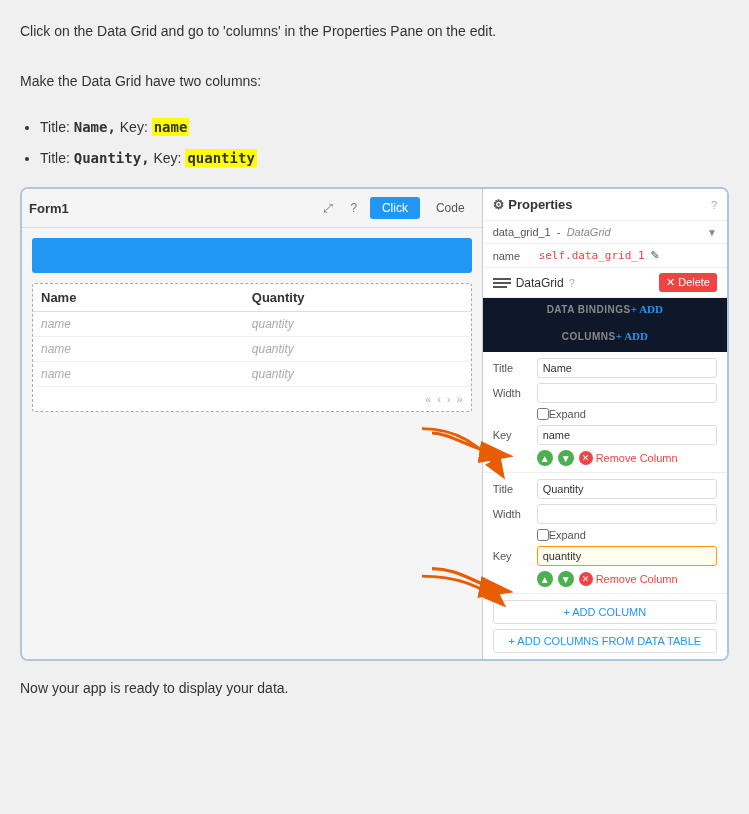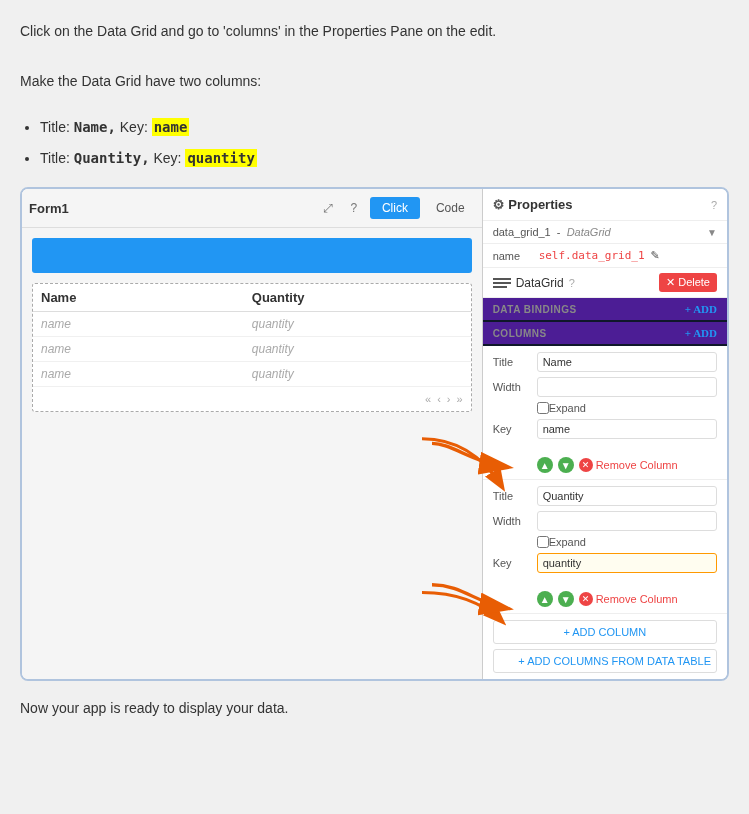--- a/index.html
+++ b/index.html
@@ -245,24 +245,24 @@
       color: white;
       border: none;
       padding: 3px 7px;
       border-radius: 3px;
       cursor: pointer;
       font-size: 11px;
     }
     .section-header {
       display: flex;
       align-items: center;
-      justify-content: space-between;
+      justify-content: center;
       padding: 5px 10px;
-      background: #4c1d95;
-      border-bottom: 2px solid #0f172a;
+      background: #0f172a;
+      border-bottom: 5px solid #0f172a;
     }
     .section-label {
       font-size: 10px;
       font-weight: bold;
       color: #888;
       letter-spacing: 0.5px;
     }
     .add-btn {
       background: none;
       border: none;
@@ -310,21 +310,21 @@
       width: 12px;
       height: 12px;
     }
     .expand-label {
       font-size: 11px;
       color: #555;
     }
     .key-row {
       display: flex;
       align-items: center;
-      margin-bottom: 18px;
+      margin-bottom: 5px;
     }
     .column-actions {
       display: flex;
       align-items: center;
       gap: 5px;
       padding-left: 44px;
     }
     .action-icon-green {
       width: 16px;
       height: 16px;
@@ -370,21 +370,21 @@
       border-radius: 3px;
       background: white;
       color: #2196f3;
       font-size: 11px;
       cursor: pointer;
       margin-bottom: 5px;
     }
     .add-from-table-btn {
       display: block;
       width: 100%;
-      text-align: right;
+      text-align: center;
       padding: 5px;
       border: 1px solid #ddd;
       border-radius: 3px;
       background: white;
       color: #2196f3;
       font-size: 11px;
       cursor: pointer;
     }
     
     .panels-wrapper {

